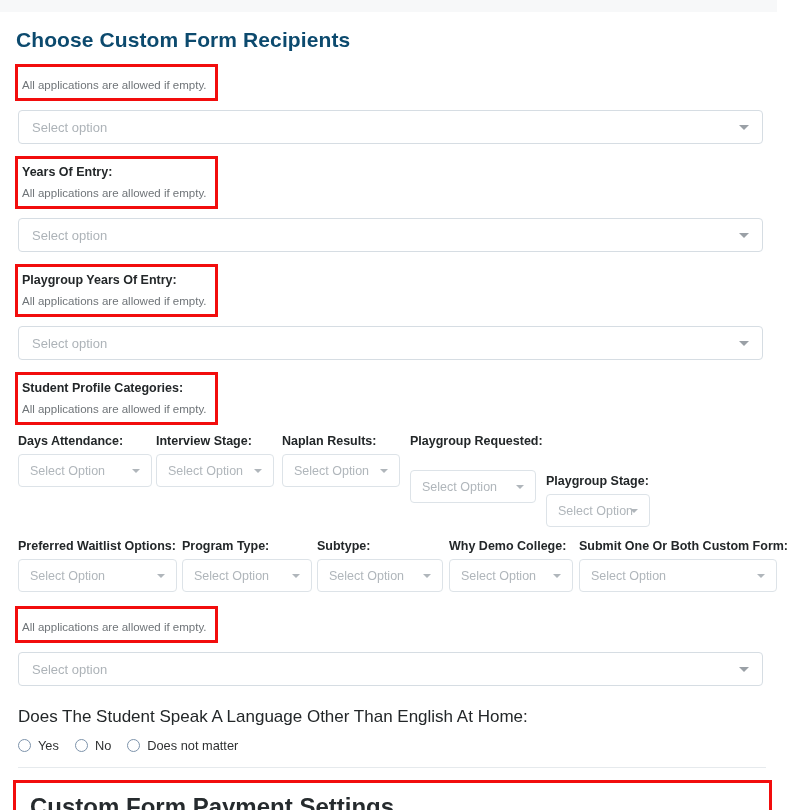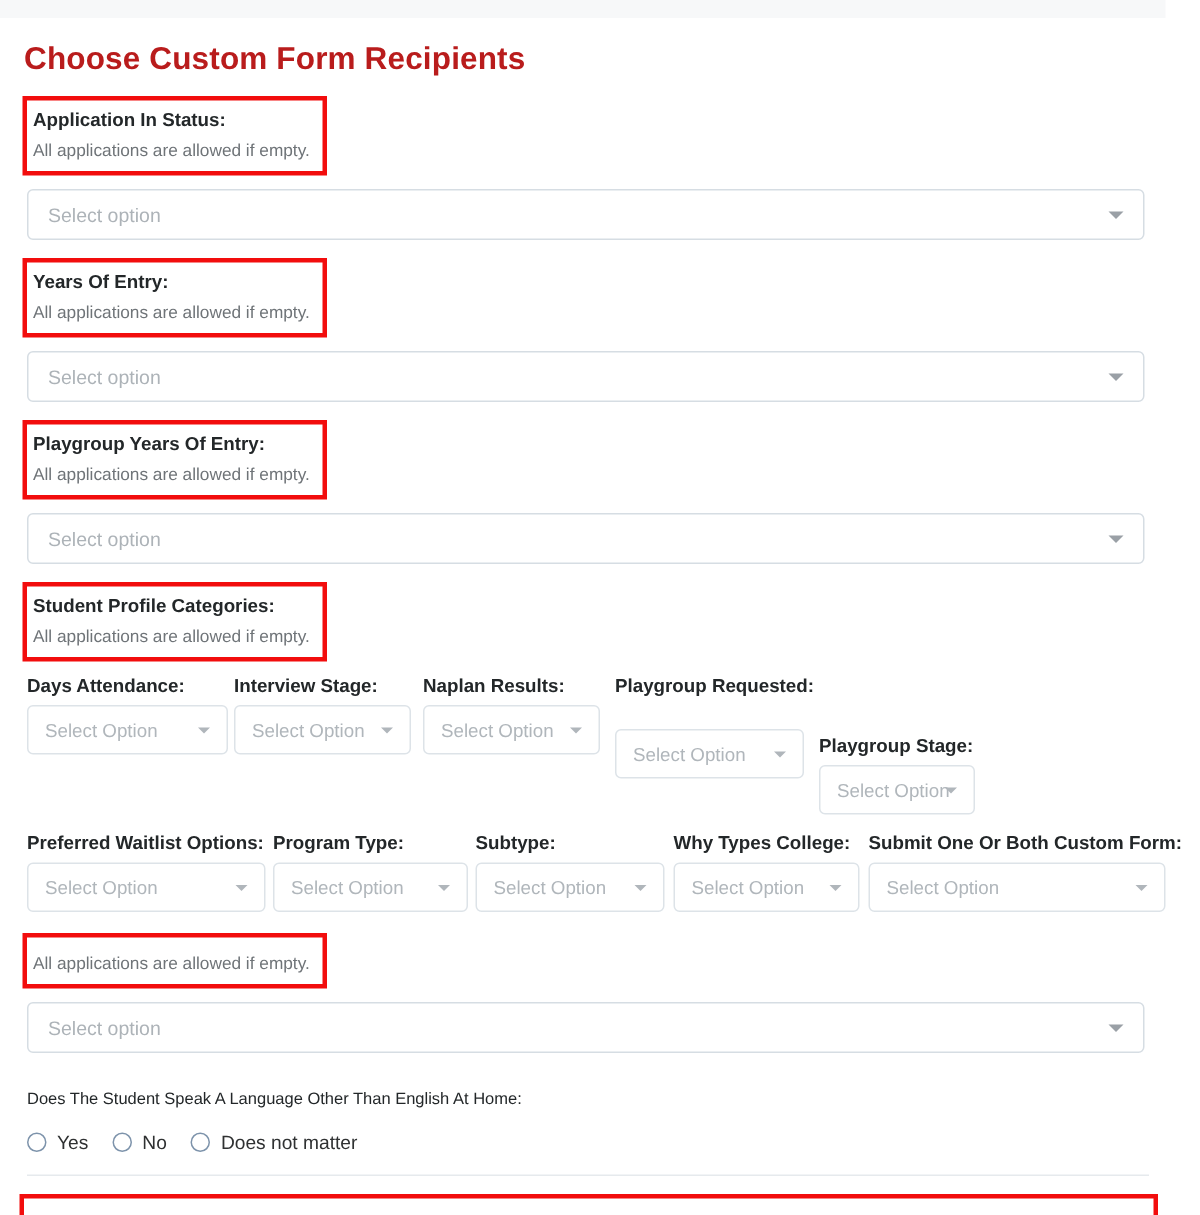--- a/index.html
+++ b/index.html
@@ -15,21 +15,21 @@
     position:absolute; left:0; top:0; width:777px; height:12px;
     background:#f7f8f9;
   }
   .page {
     position:absolute; left:0; top:12px; width:800px;
     padding: 0;
   }
   .h1 {
     font-size: 21px;
     font-weight: 600;
-    color: #b91c1c;
+    color: #0c4a6e;
     letter-spacing: .1px;
     margin: 16px 0 0 16px;
   }
   
   .redbox {
     position: relative;
     display: inline-block;
     border: 3px solid #f20d0d;
     background: #ffffff;
     padding: 5px 8px 5px 4px;
@@ -102,21 +102,21 @@
     padding-left: 11px;
     white-space: nowrap;
   }
   .sm-select .caret {
     border-top-color:#b0b6bb;
     border-left-width:4px; border-right-width:4px; border-top-width:4px;
     right: 11px;
   }
   
   .qlabel {
-    font-size: 11px;
+    font-size: 17px;
     color: #232729;
     margin: 4px 0 0 18px;
     line-height: 18px;
   }
   .radio-row { display:flex; align-items:flex-end; margin-left:18px; margin-top:12px; gap:16px; }
   .radio-item { display:flex; align-items:center; gap:7px; }
   .radio-dot {
     width: 13px; height:13px; border-radius:50%;
     border: 1.4px solid #7d93ab; background:#fff;
   }
@@ -143,21 +143,20 @@
 <body>
 
 <div class="topbar"></div>
 
 <div class="page">
 
   <div class="h1">Choose Custom Form Recipients</div>
 
   <div style="margin-top:12px;">
     <div class="redbox">
-      <div class="lbl">Application In Status:</div>
       <div class="hint">All applications are allowed if empty.</div>
     </div>
   </div>
   <div class="wide-select">
     <span class="ph">Select option</span>
     <span class="caret"></span>
   </div>
 
   <div style="margin-top:12px;">
     <div class="redbox">
@@ -242,21 +241,21 @@
       </div>
     </div>
     <div class="cell" style="width:132px;">
       <div class="clbl">Subtype:</div>
       <div class="sm-select" style="width:126px;">
         <span class="ph">Select Option</span>
         <span class="caret"></span>
       </div>
     </div>
     <div class="cell" style="width:130px;">
-      <div class="clbl">Why Types College:</div>
+      <div class="clbl">Why Demo College:</div>
       <div class="sm-select" style="width:124px;">
         <span class="ph">Select Option</span>
         <span class="caret"></span>
       </div>
     </div>
     <div class="cell" style="width:200px;">
       <div class="clbl">Submit One Or Both Custom Form:</div>
       <div class="sm-select" style="width:198px;">
         <span class="ph">Select Option</span>
         <span class="caret"></span>

